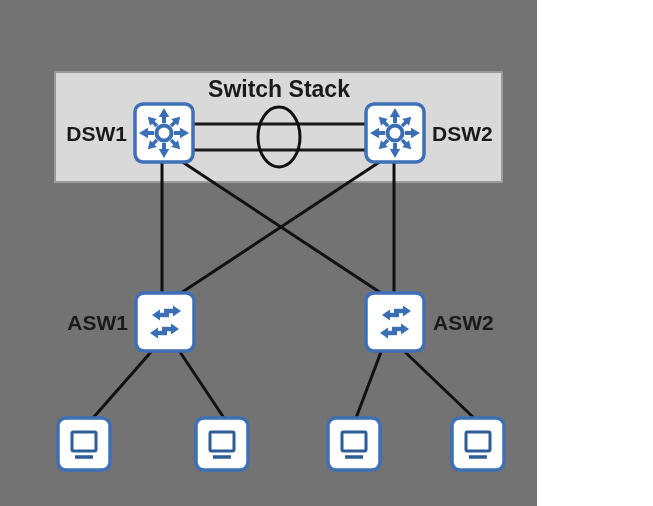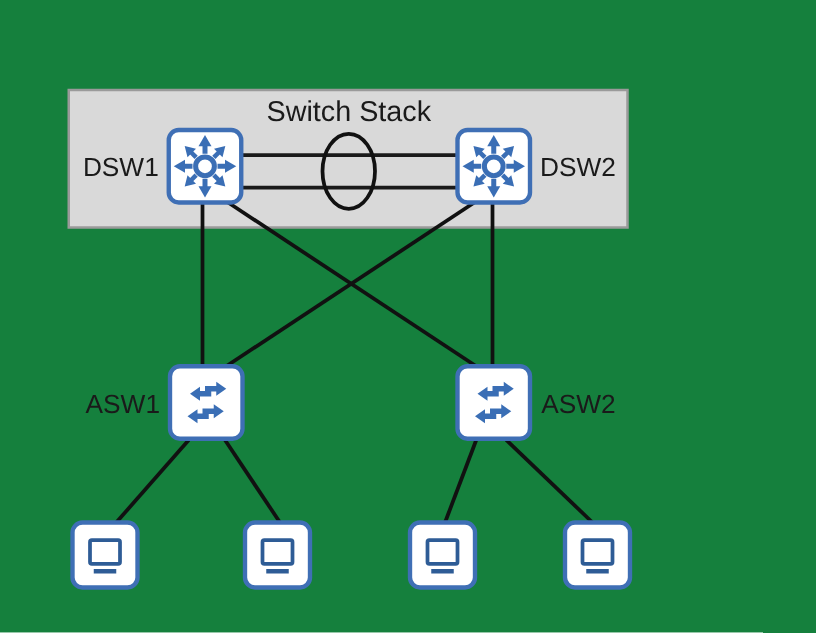--- a/index.html
+++ b/index.html
@@ -8,23 +8,24 @@
     background: #ffffff;
   }
   body {
     width: 653px;
     height: 506px;
     font-family: "Liberation Sans", sans-serif;
     overflow: hidden;
   }
   #diagram-root {
     position: relative;
-    width: 653px;
+    width: 537px;
     height: 506px;
-    background: #15803d;
+    background: #737373;
+    font-weight: bold;
   }
   svg#net-svg {
     display: block;
     width: 653px;
     height: 506px;
   }
   .node-label {
     font-family: "Liberation Sans", sans-serif;
     font-size: 21px;
     fill: #1a1a1a;

